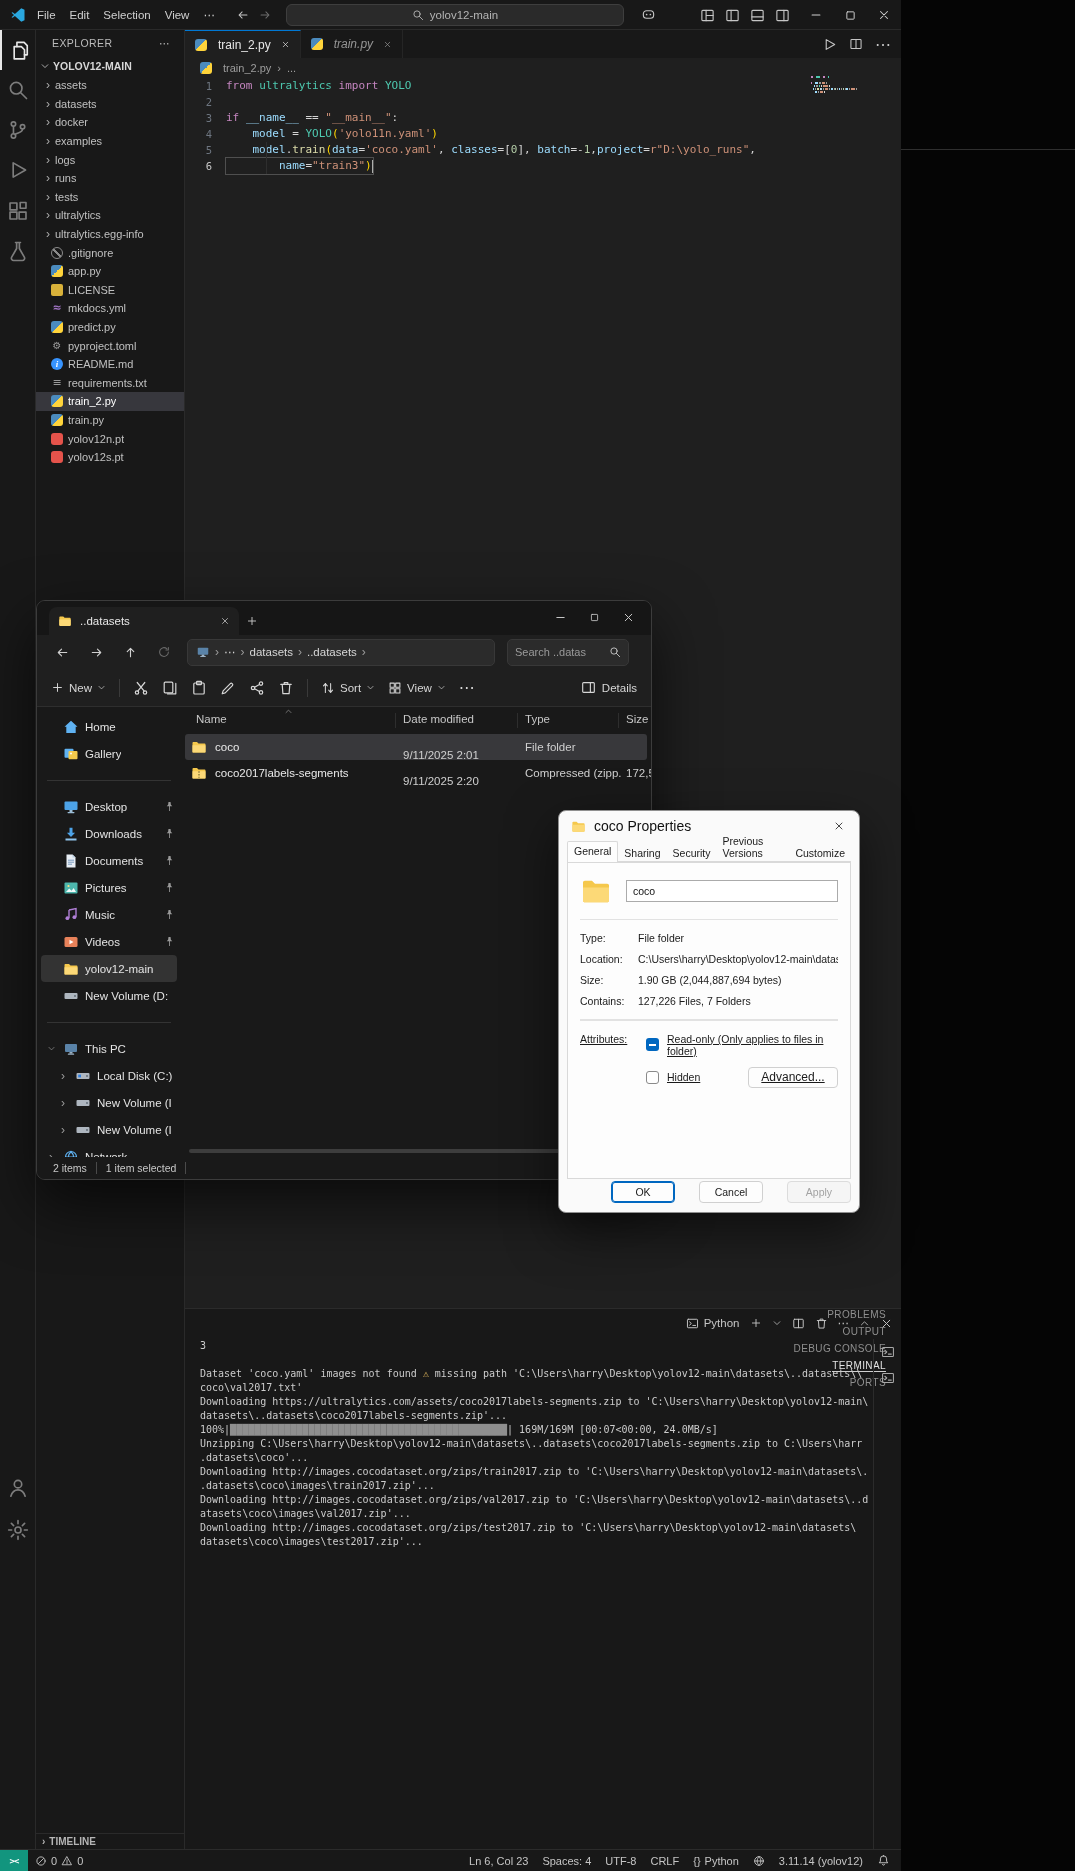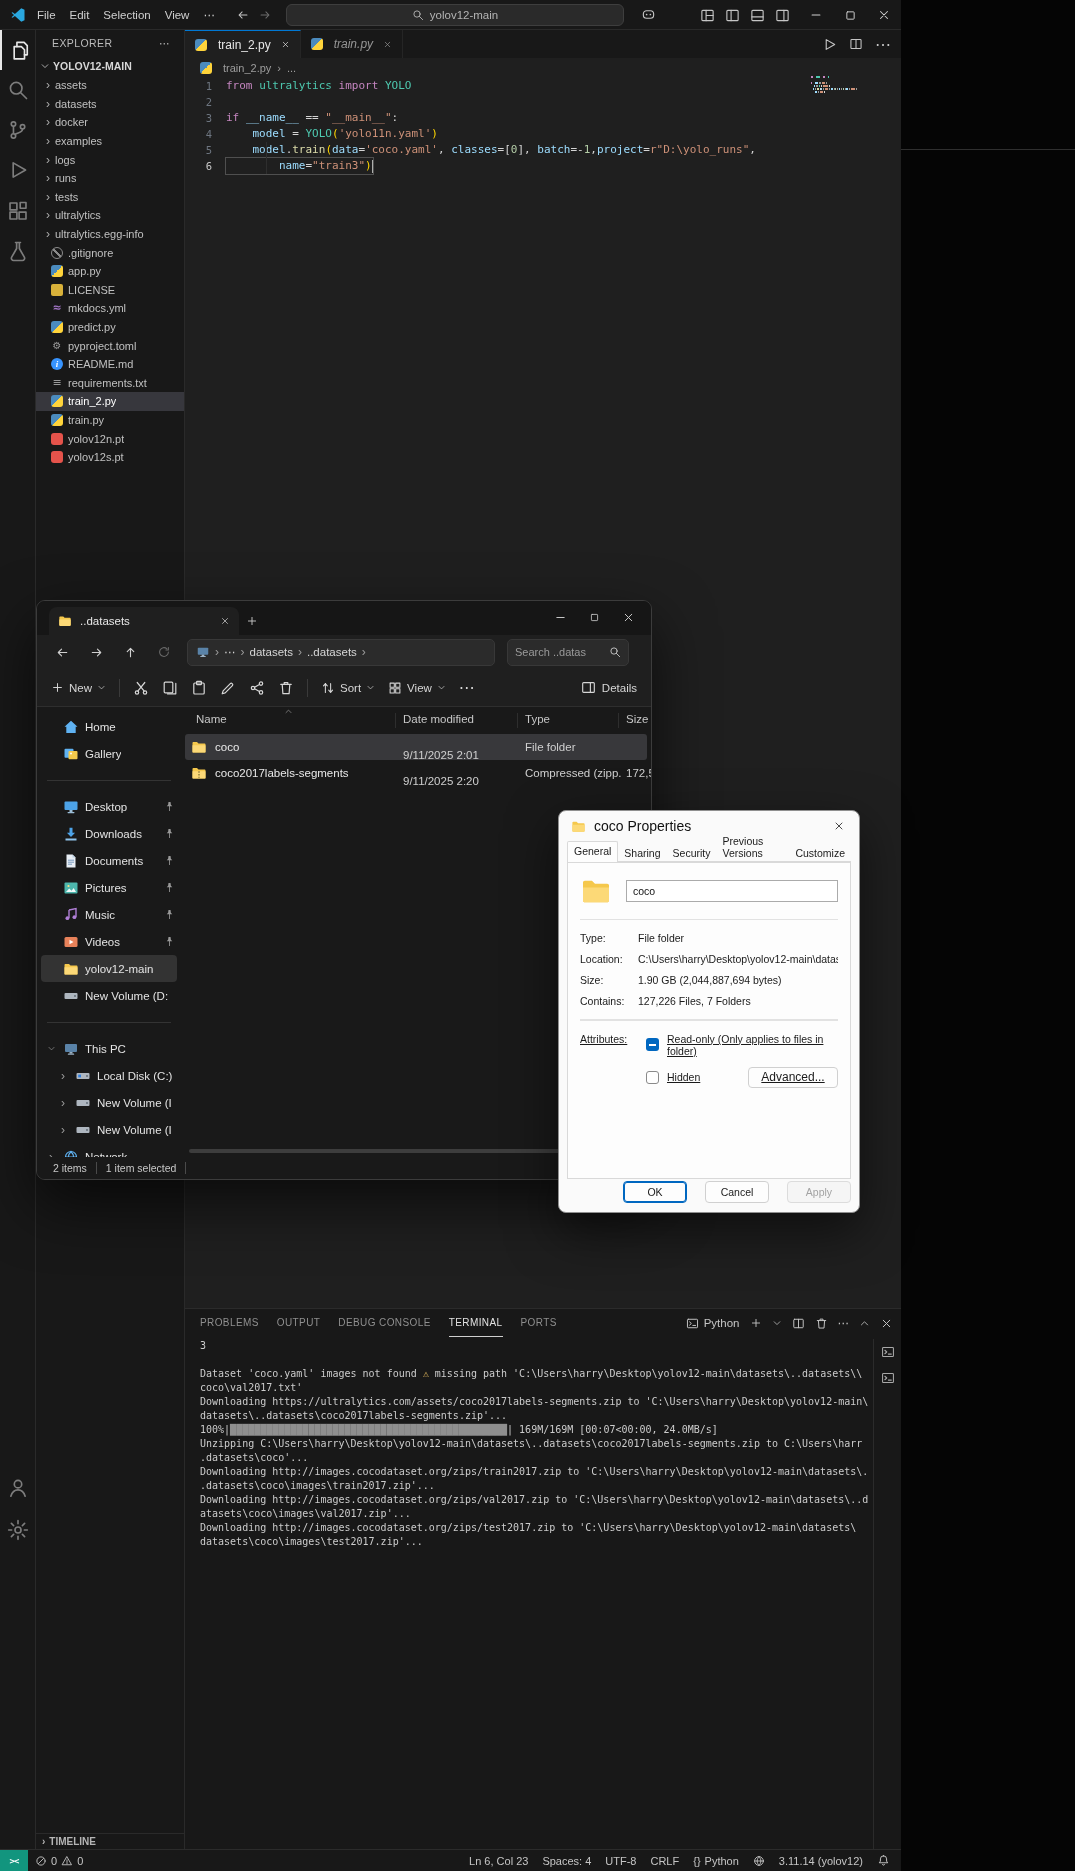--- a/index.html
+++ b/index.html
@@ -70,21 +70,21 @@
   .cursor { display:inline-block; width:1.5px; height:13px; background:#aeafad; vertical-align:middle; }
   .tk-k{color:#c586c0} .tk-t{color:#4ec9b0} .tk-v{color:#9cdcfe} .tk-s{color:#ce9178}
   .tk-f{color:#dcdcaa} .tk-n2{color:#b5cea8} .tk-d{color:#d4d4d4} .tk-b{color:#ffd700}
   #indent-guide { position:absolute; left:81px; top:112px; width:1px; height:32px; background:#2e2e2e; }
   #vsc-minimap { position:absolute; right:44px; top:46px; width:46px; }
   .mm-line { display:flex; gap:1px; height:2px; margin-bottom:1px; }
   .mm-line span { display:inline-block; height:2px; }
 
   
   #vsc-panel { position:absolute; left:185px; top:1308px; width:716px; height:541px; background:#181818; border-top:1px solid #2b2b2b; }
-  .panel-tabs { height:28px; display:flex; align-items:flex-end; gap:18px; padding:0 15px; }
+  .panel-tabs { height:28px; display:flex; align-items:flex-end; gap:5px; padding:0 15px;flex-direction:column; }
   .panel-tab { font-size:10px; letter-spacing:.4px; color:#8f8f8f; height:100%; display:flex; align-items:center; border-bottom:1px solid transparent; }
   .panel-tab.active { color:#e2e2e2; border-bottom-color:#cfcfcf; }
   .panel-actions { position:absolute; right:8px; top:0; height:28px; display:flex; align-items:center; gap:10px; color:#c5c5c5; font-size:11.5px; }
   .pa-launcher { display:flex; align-items:center; gap:5px; }
   #terminal { position:absolute; left:15px; top:30px; right:32px; bottom:4px; font:10px/14px "DejaVu Sans Mono","Liberation Mono",monospace; color:#cccccc; white-space:pre; overflow:hidden; }
   .term-line { height:14px; }
   .tc-p { color:#cccccc; } .tc-w { color:#ddb45b; } .tc-bar { color:#8f8f8f; }
   #term-strip { position:absolute; right:0; top:30px; width:28px; bottom:0; border-left:1px solid #2b2b2b; display:flex; flex-direction:column; align-items:center; padding-top:6px; gap:12px; color:#a8a8a8; }
 
   
@@ -155,21 +155,21 @@
   .pr-fields { padding:7px 0; }
   .pr-row { display:flex; padding:4.6px 0; }
   .pr-label { width:58px; flex:0 0 58px; }
   .pr-value { flex:1; white-space:nowrap; overflow:hidden; }
   .pr-attr { display:flex; align-items:center; gap:8px; padding:5px 0;text-decoration:underline; }
   .pr-check { width:13px; height:13px; border-radius:3px; position:relative; flex:0 0 13px; }
   .pr-check.filled { background:#0067c0; }
   .pr-check.filled::after { content:""; position:absolute; left:3px; top:5.5px; width:7px; height:2px; background:#fff; }
   .pr-check.empty { background:#fff; border:1px solid #8a8a8a; }
   .pr-advanced { margin-left:auto; width:90px; height:21px; background:#fdfdfd; border:1px solid #d0d0d0; border-radius:4px; font-size:12px; color:#1a1a1a; }
-  .pr-buttons { position:absolute; bottom:9px; right:8px; display:flex; gap:18px; }
+  .pr-buttons { position:absolute; bottom:9px; right:8px; display:flex; gap:24px; }
   .pr-btn { width:64px; height:22px; border-radius:4px; font-size:10.5px; background:#fdfdfd; border:1px solid #d0d0d0; color:#1a1a1a; }
   .pr-btn.ok { border:1px solid #0067c0; box-shadow:inset 0 0 0 1px #0067c0; }
   .pr-btn.apply { color:#a3a3a3; background:#f5f5f5; border-color:#dcdcdc; }
 
   #bg-line { position:absolute; left:901px; top:149px; width:174px; height:1px; background:#2f2f2f; }
 </style>
 </head>
 <body>
 
 <div id="vscode">

